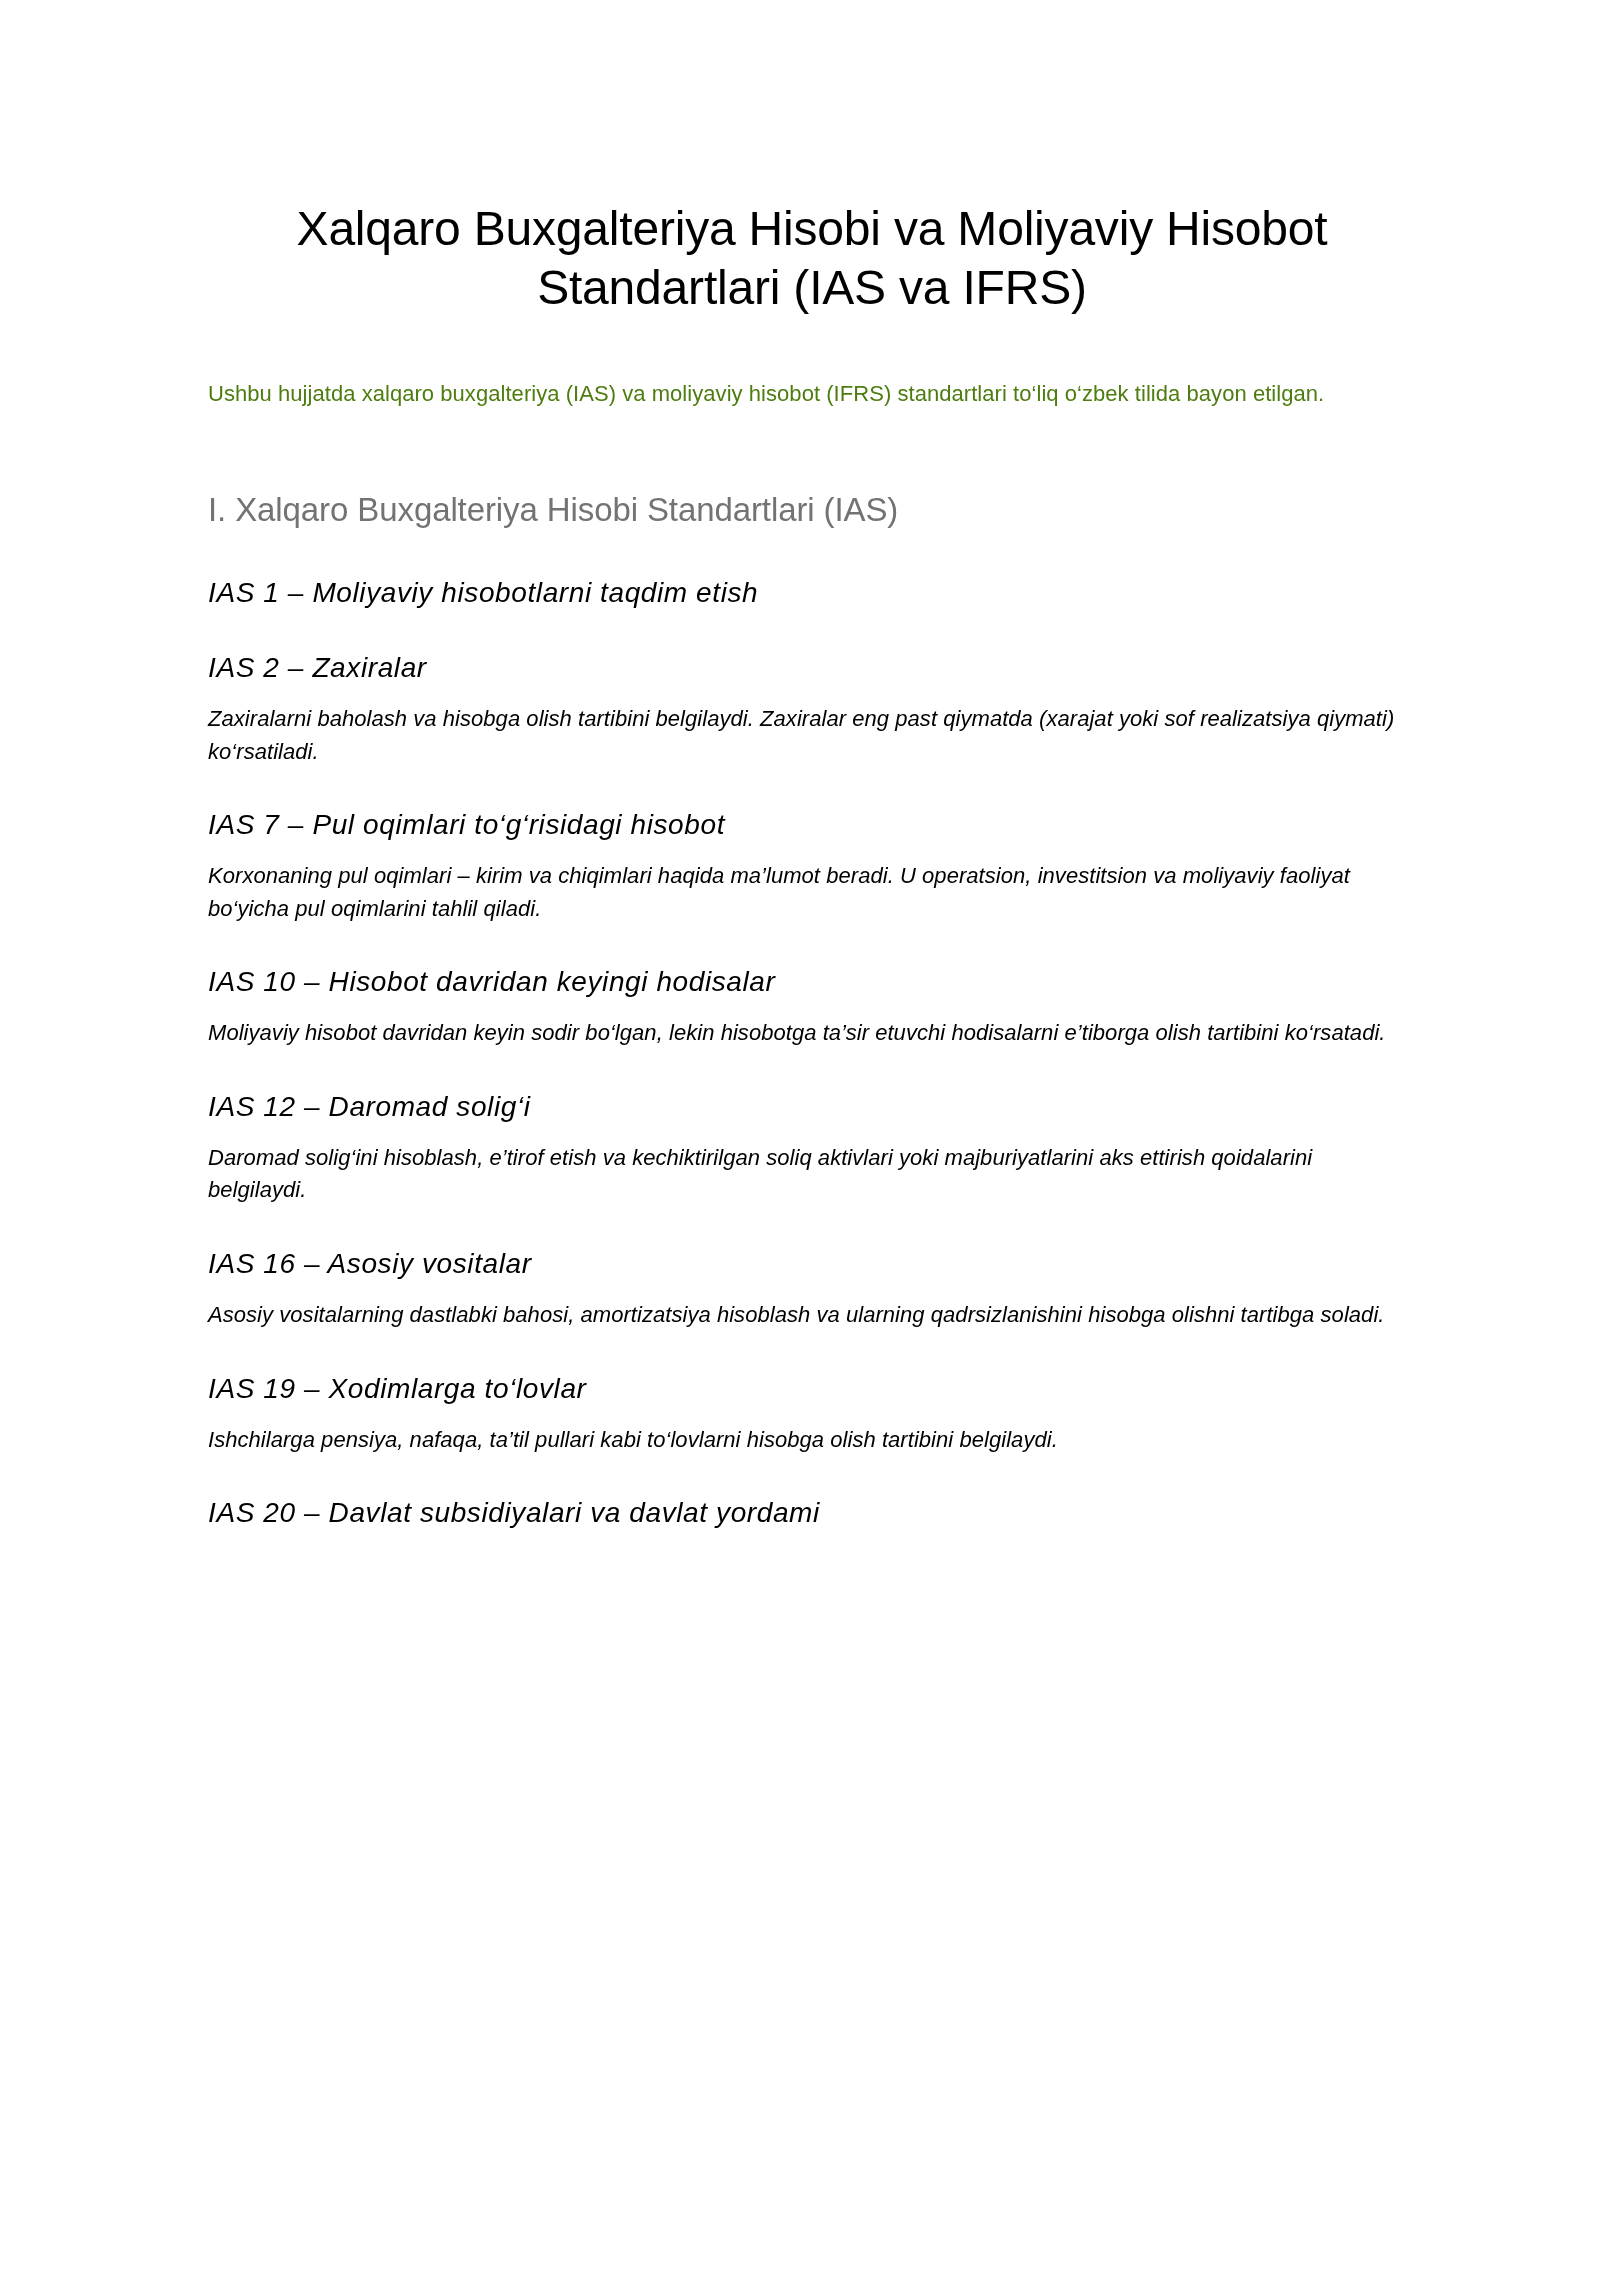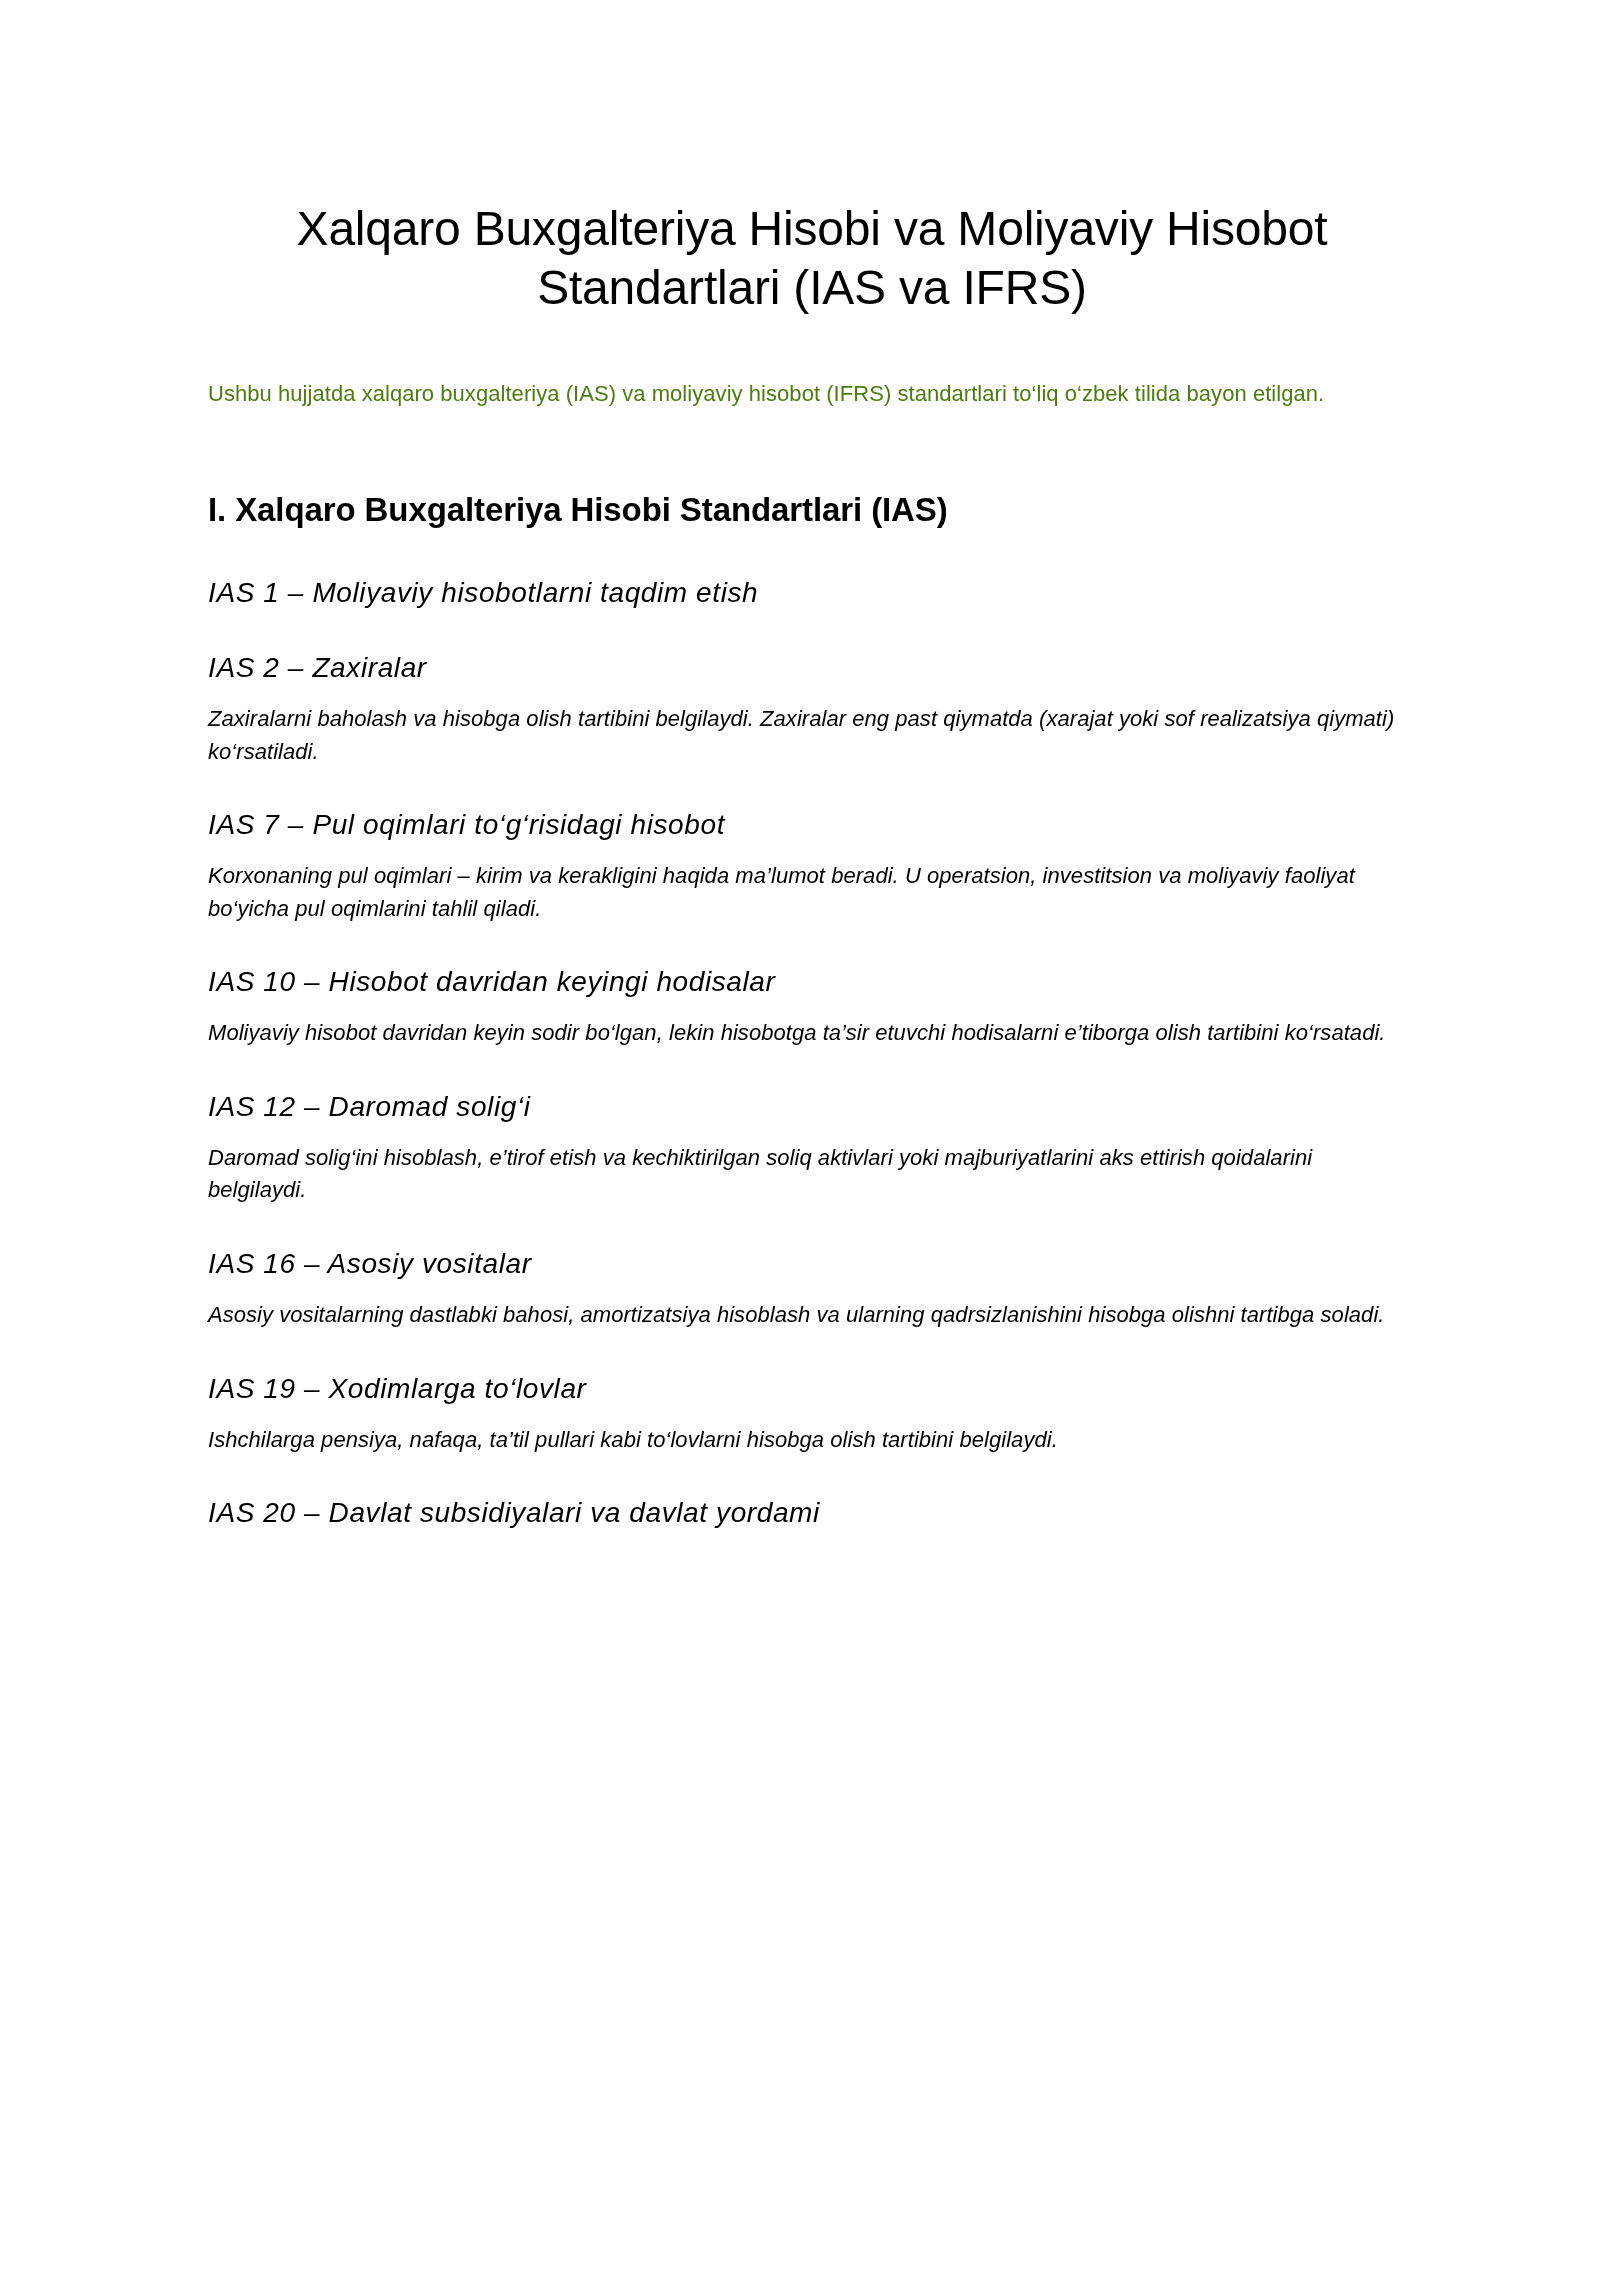--- a/index.html
+++ b/index.html
@@ -46,24 +46,24 @@
     font-size: 22px;
     line-height: 1.48;
     letter-spacing: 0.05px;
     color: #4d7c0f;
   }
 
   
   .section-h2 {
     margin: 78px 0 0 0;
     font-size: 33px;
-    font-weight: 700;
+    font-weight: 400;
     line-height: 1.3;
     letter-spacing: -0.1px;
-    color: #000000;
+    color: #737373;
   }
 
   
   .std {
     margin-top: 39px;
     font-style: italic;
   }
   .std-title {
     font-size: 28px;
     font-weight: 400;
@@ -97,21 +97,21 @@
       <h3 class="std-title">IAS 1 – Moliyaviy hisobotlarni taqdim etish</h3>
     </div>
 
     <div class="std">
       <h3 class="std-title">IAS 2 – Zaxiralar</h3>
       <p class="std-body">Zaxiralarni baholash va hisobga olish tartibini belgilaydi. Zaxiralar eng past qiymatda (xarajat yoki sof realizatsiya qiymati) ko‘rsatiladi.</p>
     </div>
 
     <div class="std">
       <h3 class="std-title">IAS 7 – Pul oqimlari to‘g‘risidagi hisobot</h3>
-      <p class="std-body">Korxonaning pul oqimlari – kirim va kerakligini haqida ma’lumot beradi. U operatsion, investitsion va moliyaviy faoliyat bo‘yicha pul oqimlarini tahlil qiladi.</p>
+      <p class="std-body">Korxonaning pul oqimlari – kirim va chiqimlari haqida ma’lumot beradi. U operatsion, investitsion va moliyaviy faoliyat bo‘yicha pul oqimlarini tahlil qiladi.</p>
     </div>
 
 
     <div class="std">
       <h3 class="std-title">IAS 10 – Hisobot davridan keyingi hodisalar</h3>
       <p class="std-body">Moliyaviy hisobot davridan keyin sodir bo‘lgan, lekin hisobotga ta’sir etuvchi hodisalarni e’tiborga olish tartibini ko‘rsatadi.</p>
     </div>
 
     <div class="std">
       <h3 class="std-title">IAS 12 – Daromad solig‘i</h3>

